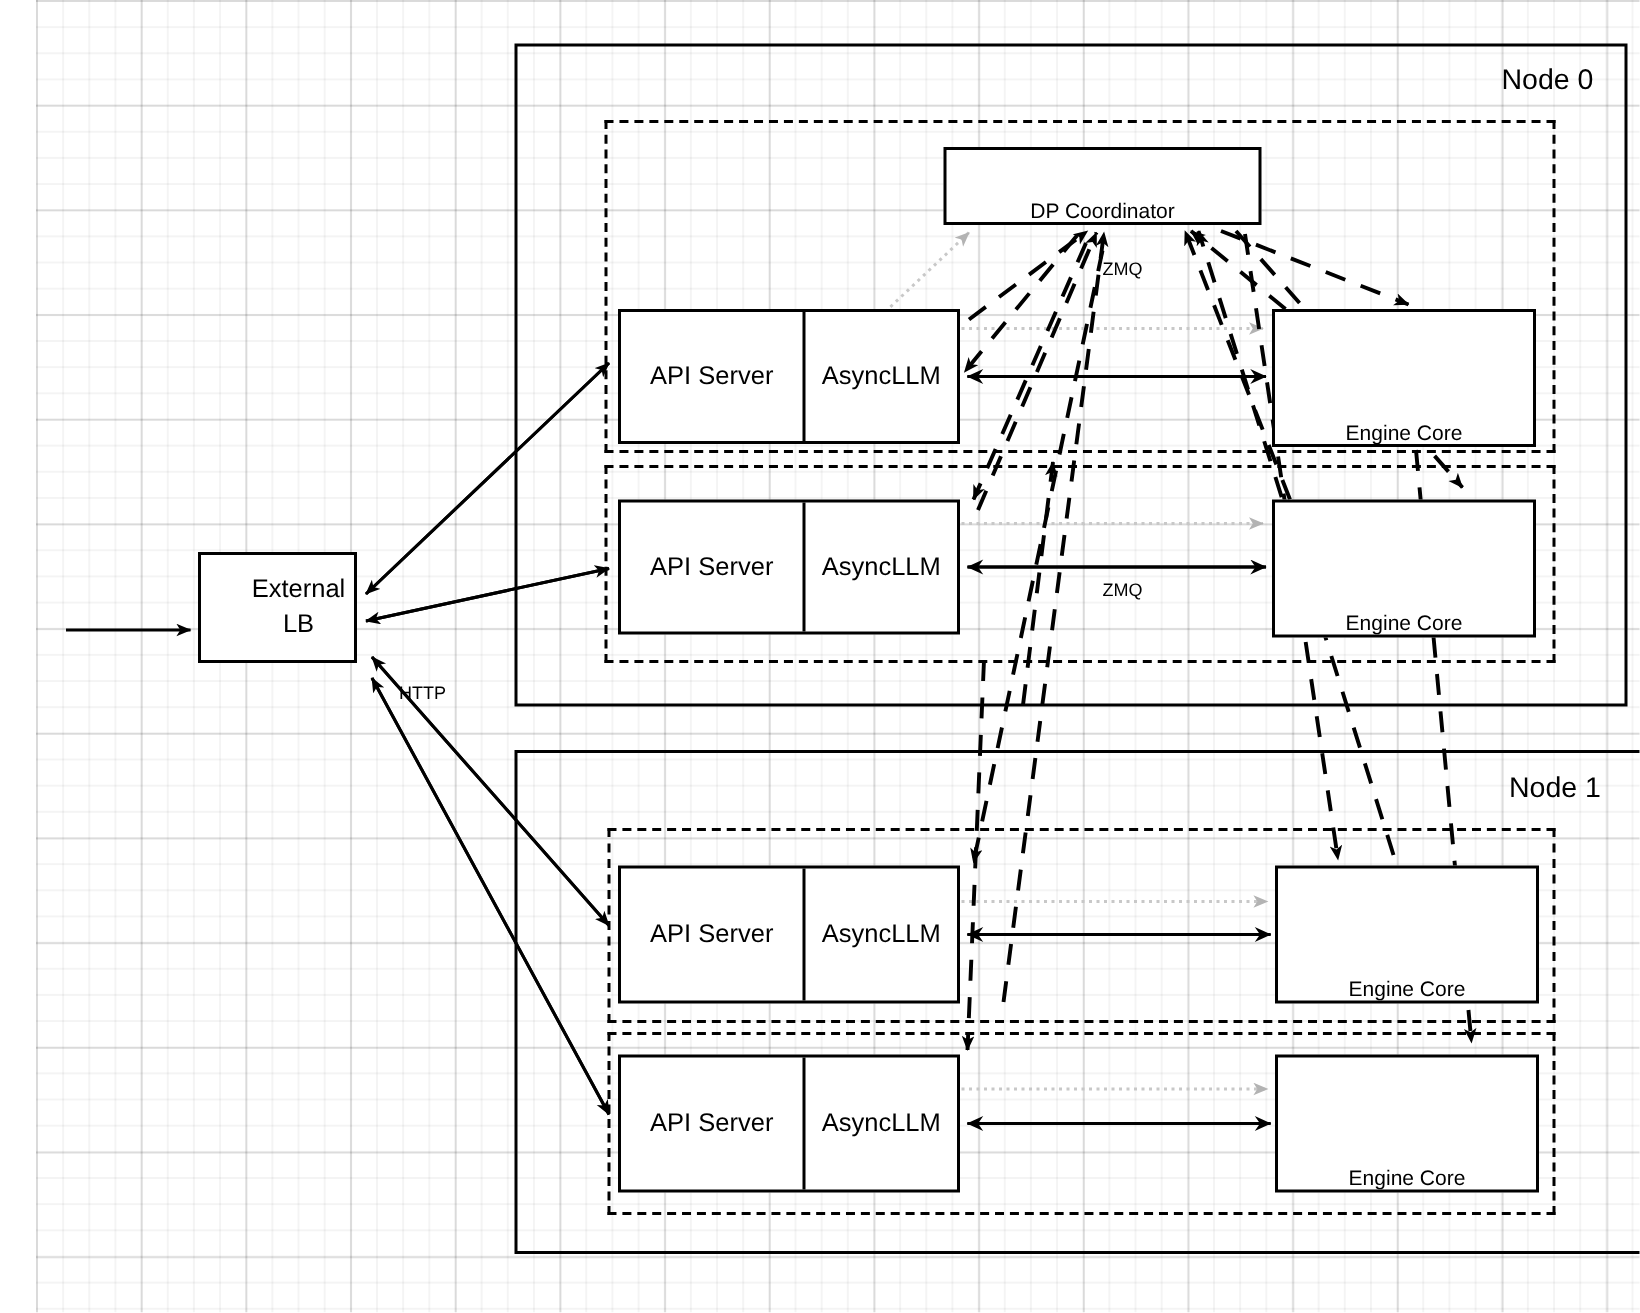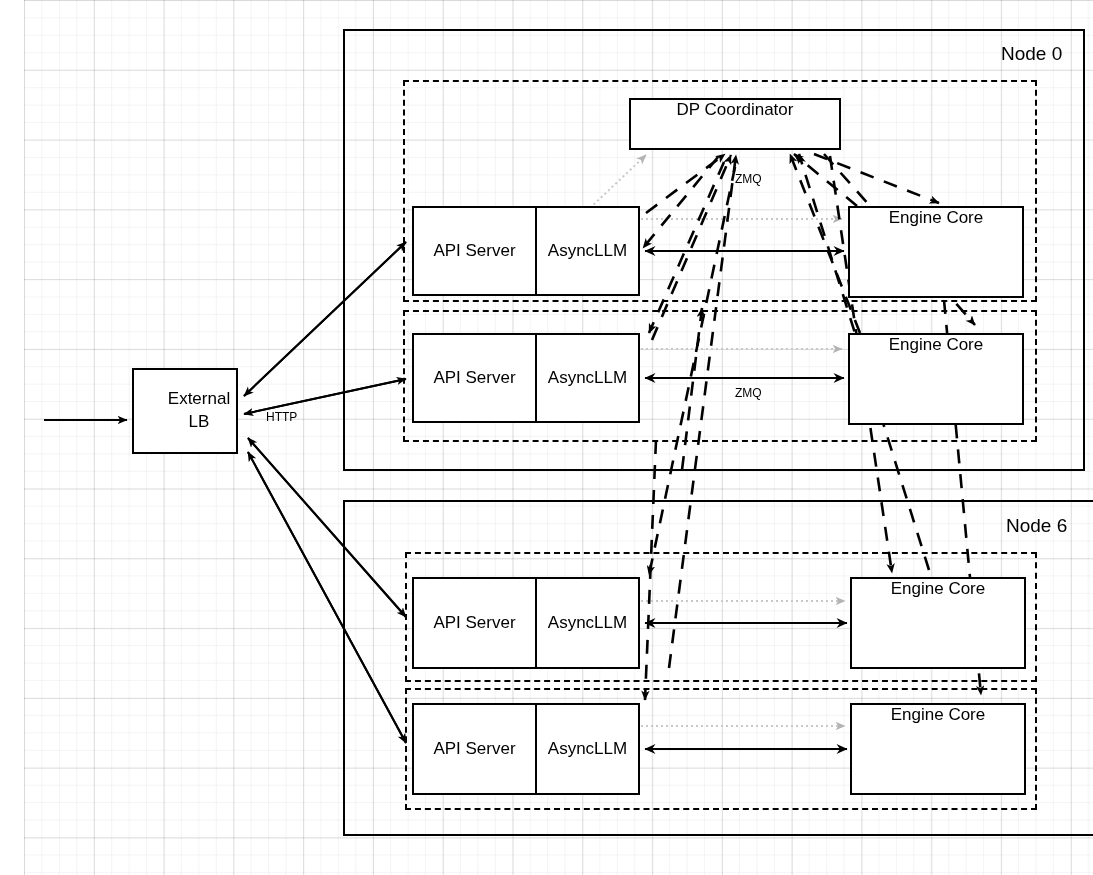--- a/index.html
+++ b/index.html
@@ -47,23 +47,23 @@
     border: 2px dashed #000;
     background: transparent;
     box-sizing: border-box;
   }
   .solid-box {
     position: absolute;
     border: 2px solid #000;
     background: #ffffff;
     box-sizing: border-box;
     display: flex;
-    align-items: flex-start;
+    align-items: flex-end;
     justify-content: center;
-    font-size: 17px;
+    font-size: 14px;
     color: #000;
   }
   .split-box {
     position: absolute;
     border: 2px solid #000;
     background: #ffffff;
     box-sizing: border-box;
     display: flex;
     flex-direction: row;
     text-align: center;
@@ -253,40 +253,40 @@
   <div class="split-box" style="left:388px; top:333px; width:228px; height:90px;">
     <div class="split-cell left">API Server</div>
     <div class="split-cell right">AsyncLLM</div>
   </div>
   <div class="solid-box" style="left:824px; top:333px; width:176px; height:92px;">
     <span>Engine Core</span>
   </div>
   <div class="edge-label" style="left:711px; top:386px;">ZMQ</div>
 
   <div class="node-box" style="left:319px; top:500px; width:753px; height:336px;"></div>
-  <div class="node-label" style="left:982px; top:515px;">Node 6</div>
+  <div class="node-label" style="left:982px; top:515px;">Node 1</div>
 
   <div class="group-box" style="left:381px; top:552px; width:632px; height:130px;"></div>
   <div class="group-box" style="left:381px; top:688px; width:632px; height:122px;"></div>
 
   <div class="split-box" style="left:388px; top:577px; width:228px; height:92px;">
     <div class="split-cell left">API Server</div>
     <div class="split-cell right">AsyncLLM</div>
   </div>
   <div class="solid-box" style="left:826px; top:577px; width:176px; height:92px;">
     <span>Engine Core</span>
   </div>
 
   <div class="split-box" style="left:388px; top:703px; width:228px; height:92px;">
     <div class="split-cell left">API Server</div>
     <div class="split-cell right">AsyncLLM</div>
   </div>
   <div class="solid-box" style="left:826px; top:703px; width:176px; height:92px;">
     <span>Engine Core</span>
   </div>
 
-  <div class="lb-box" style="left:108px; top:368px; width:106px; height:86px;padding-left:28px;">
+  <div class="lb-box" style="left:108px; top:368px; width:106px; height:74px;padding-left:28px;">
     <span>External</span>
     <span>LB</span>
   </div>
-  <div class="edge-label" style="left:242px; top:410px;">HTTP</div>
+  <div class="edge-label" style="left:242px; top:455px;">HTTP</div>
 
 </div>
 
 </body></html>

